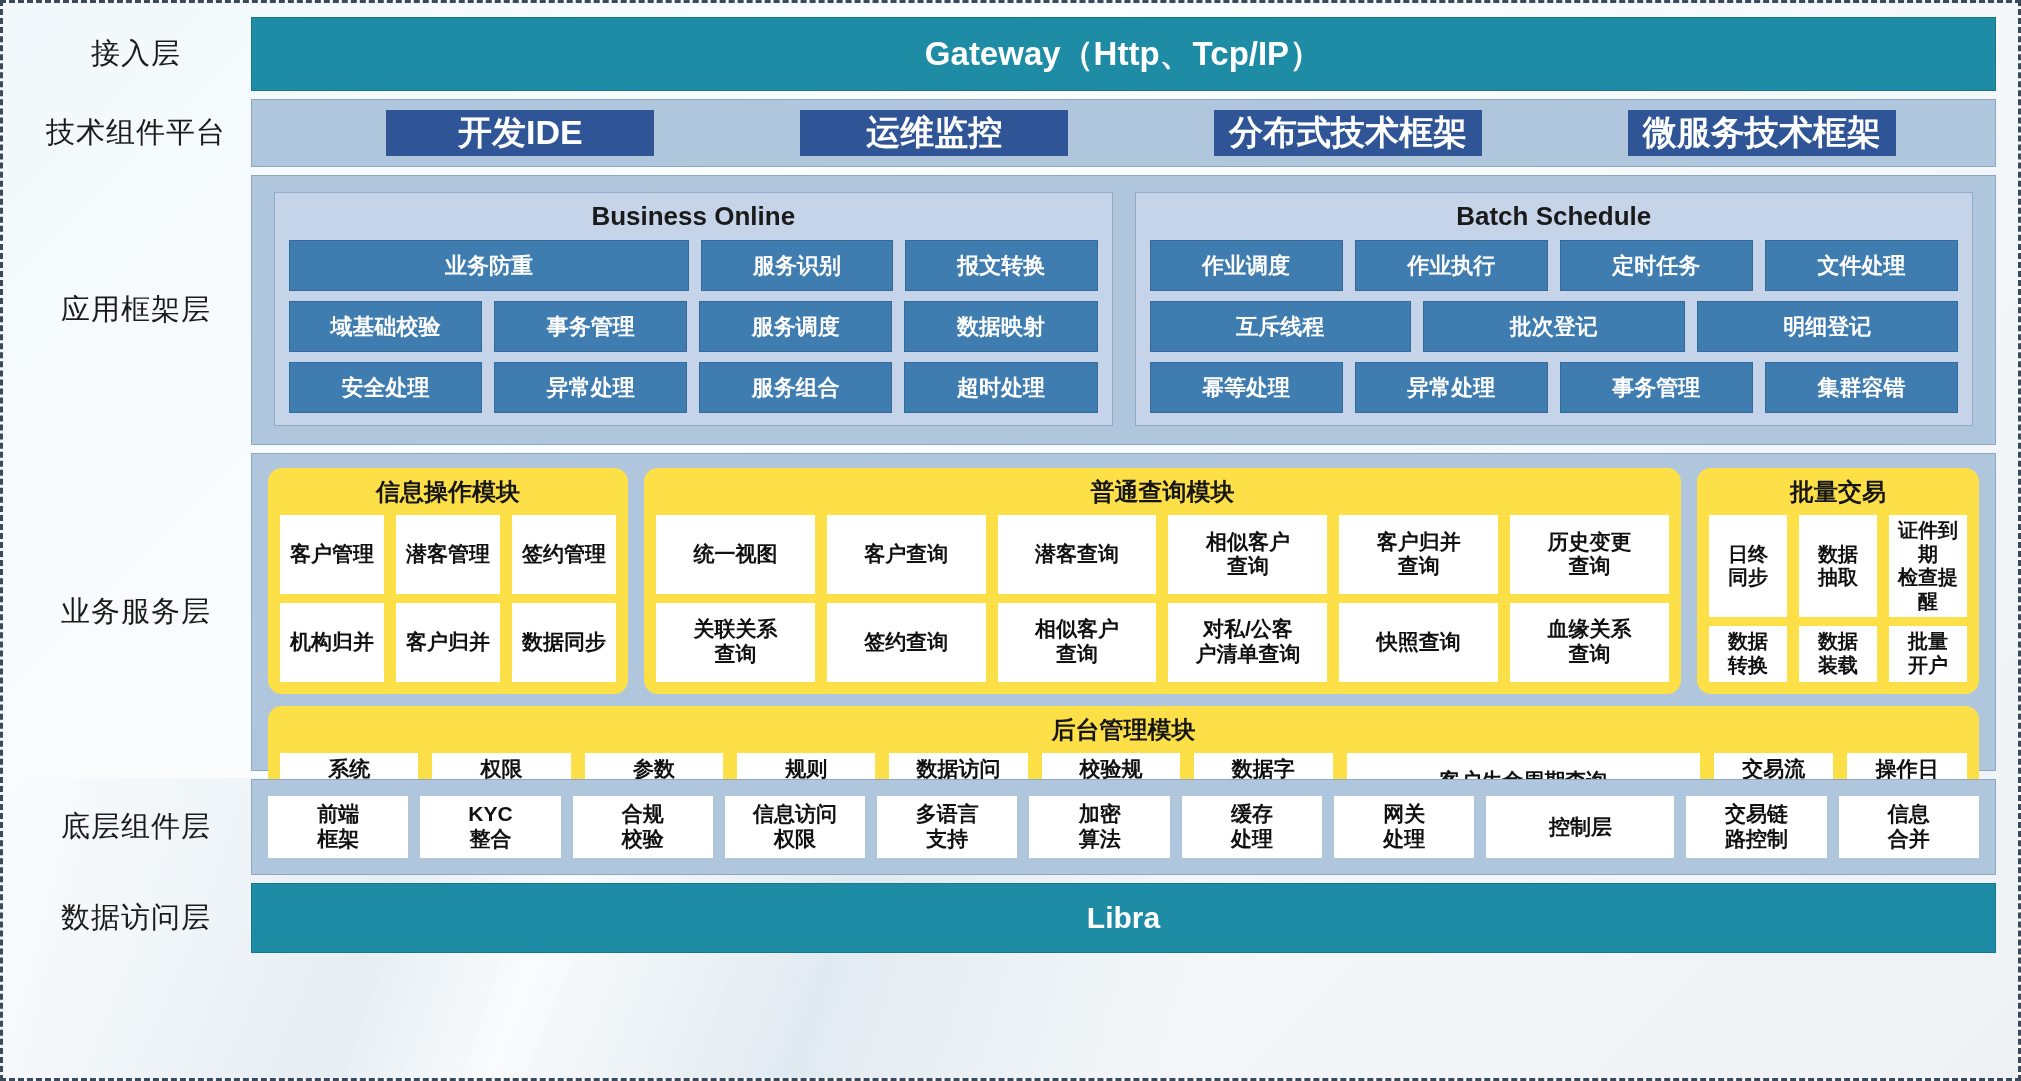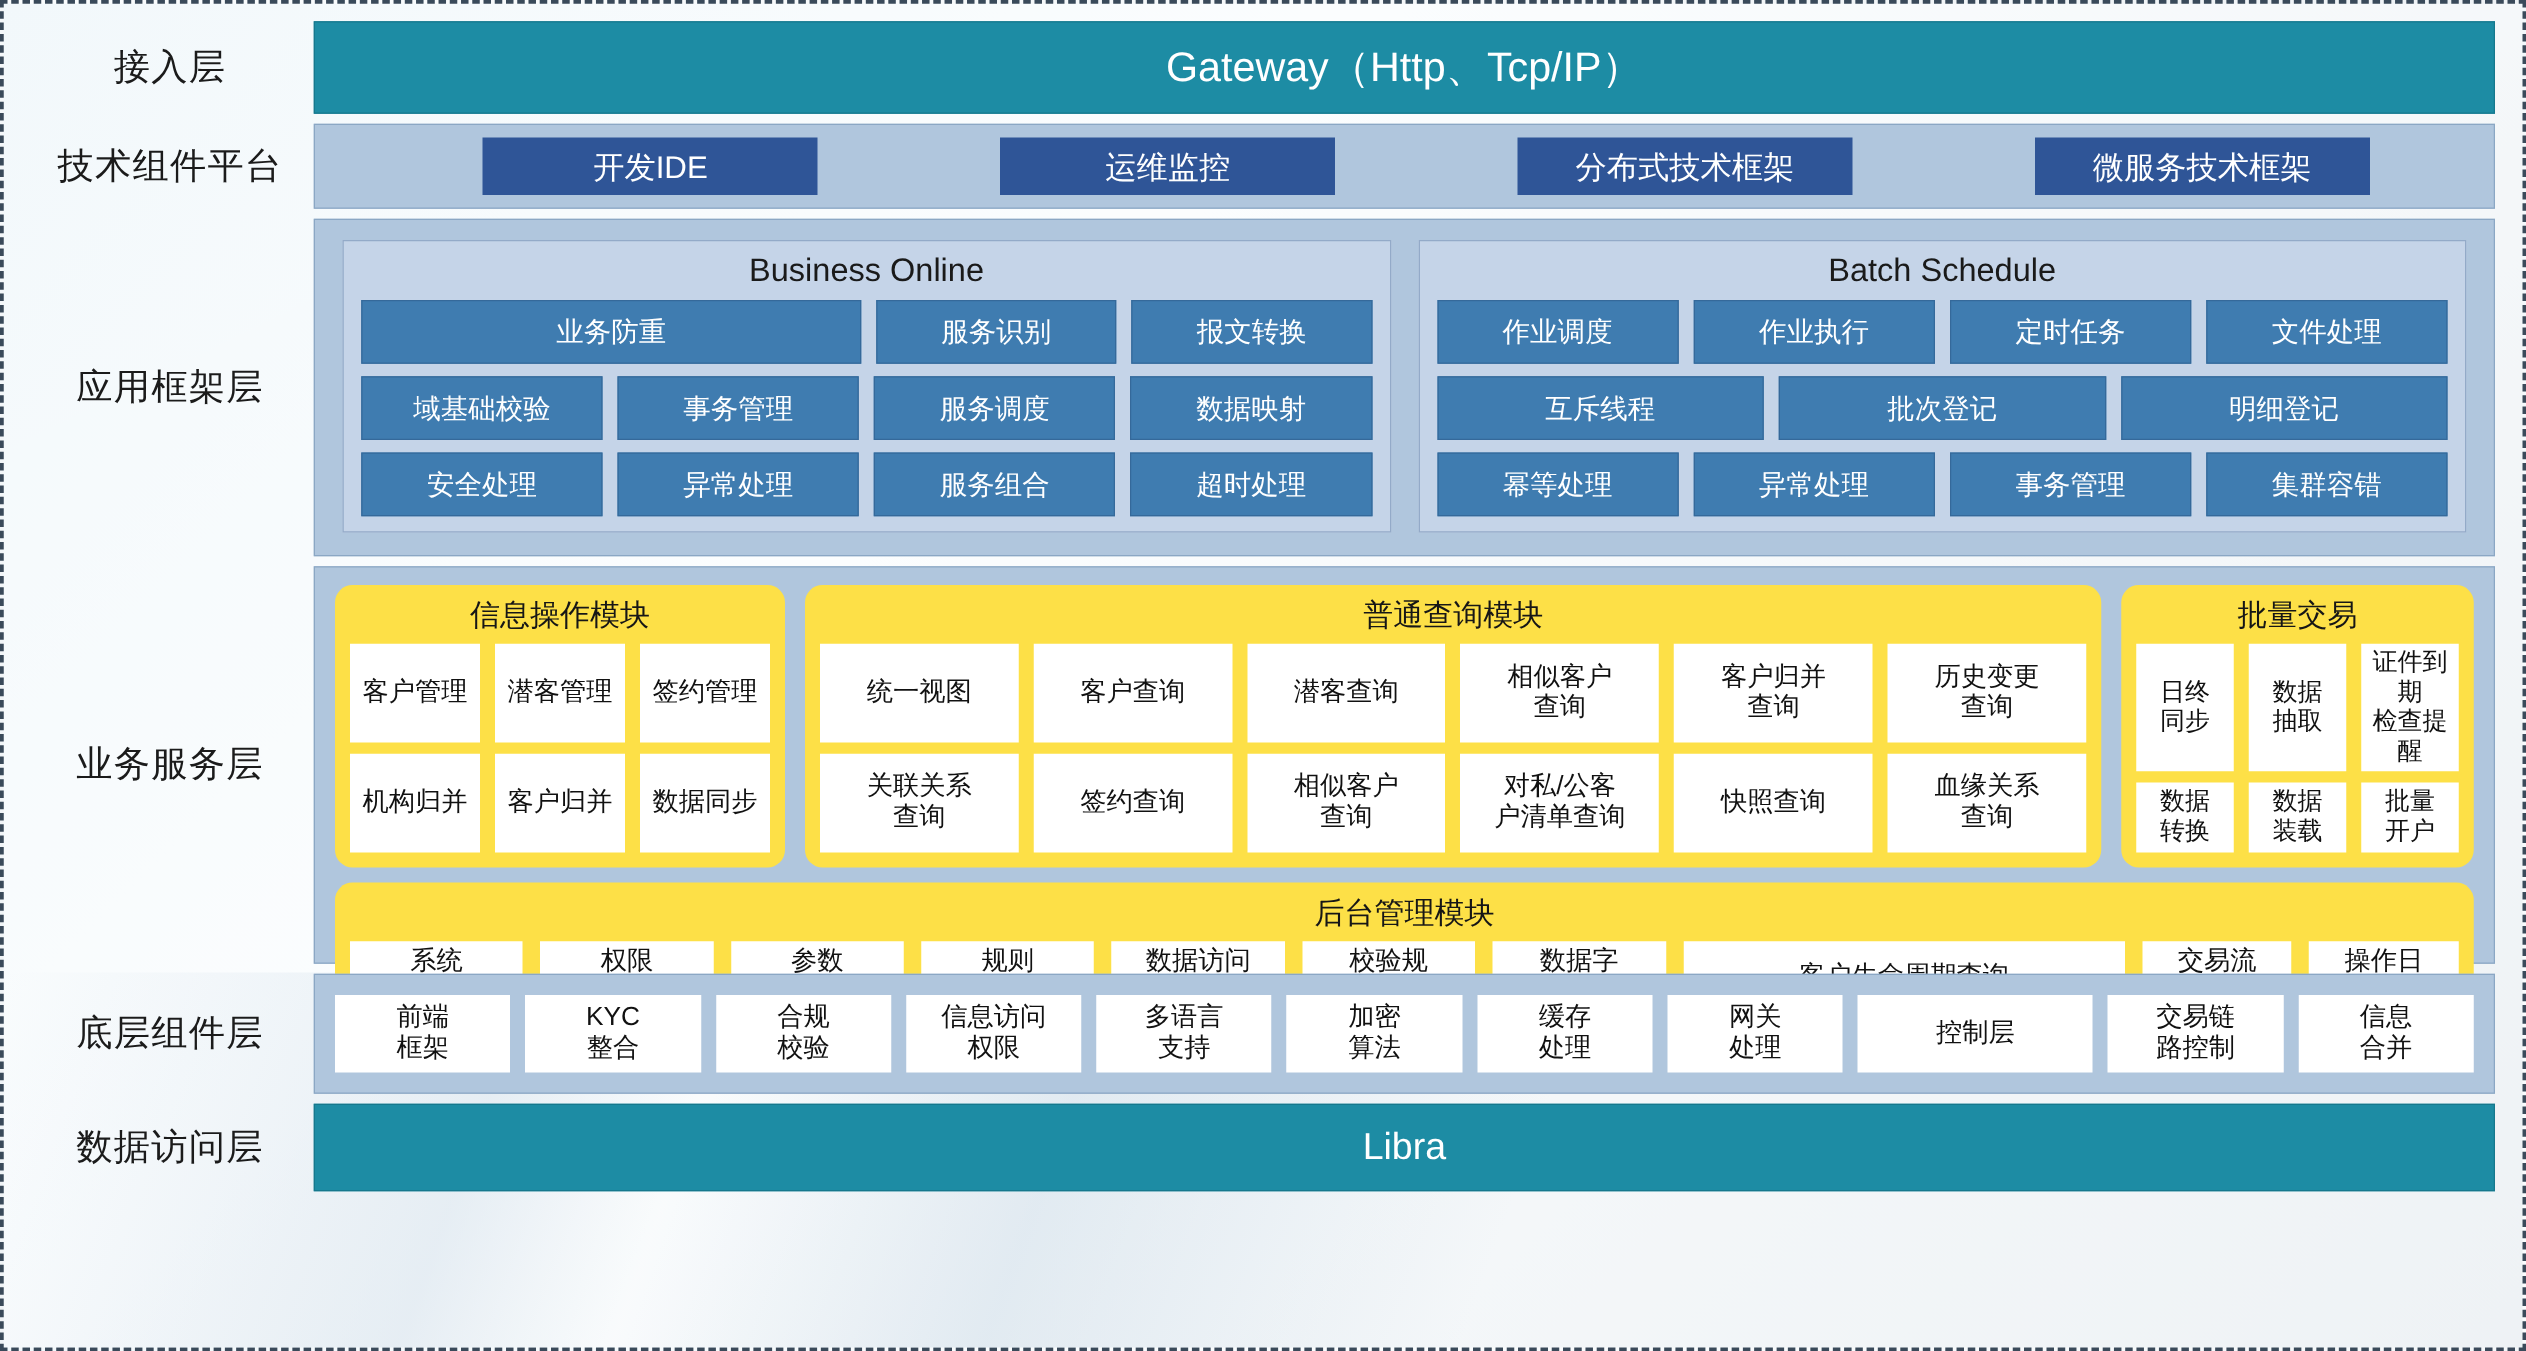--- a/index.html
+++ b/index.html
@@ -25,21 +25,21 @@
     position:absolute; left:0; right:0; bottom:0; height:300px;
     background: linear-gradient(110deg, rgba(220,230,238,0) 0%, rgba(214,226,236,.55) 20%, rgba(255,255,255,.1) 28%, rgba(205,220,232,.5) 42%, rgba(255,255,255,0) 60%);
     pointer-events:none; z-index:0;
   }
   .row { display: flex; align-items: stretch; position: relative; z-index: 1; }
   .rowlabel {
     width: 230px; min-width:230px;
     display: flex; align-items: center; justify-content: center;
     font-size: 29px; color: #1b1b1b; letter-spacing: 1px;
   }
-  .rowbody { flex: 1; display: flex; }
+  .rowbody { flex: 1; display: flex; font-weight: bold; }
 
   
   .gateway {
     flex:1;
     background: #1d8ca4;
     border: 1px solid #16788d;
     color: #fff;
     font-size: 33px;
     display:flex; align-items:center; justify-content:center;
     height: 74px;
@@ -50,21 +50,21 @@
     flex:1;
     background: #b0c6dd;
     border: 1px solid #8ba7c4;
     display: flex; align-items: center; justify-content: space-around;
     height: 68px;
     padding: 0 44px;
   }
   .techbox {
     background: #2f5597;
     color:#fff;
-    font-size: 25px;
+    font-size: 34px;
     width: 268px; height: 46px;
     display:flex; align-items:center; justify-content:center;margin-left:35px;
   }
 
   
   .appband {
     flex:1;
     background: #b0c6dd;
     border: 1px solid #8ba7c4;
     display:flex; gap: 22px;

